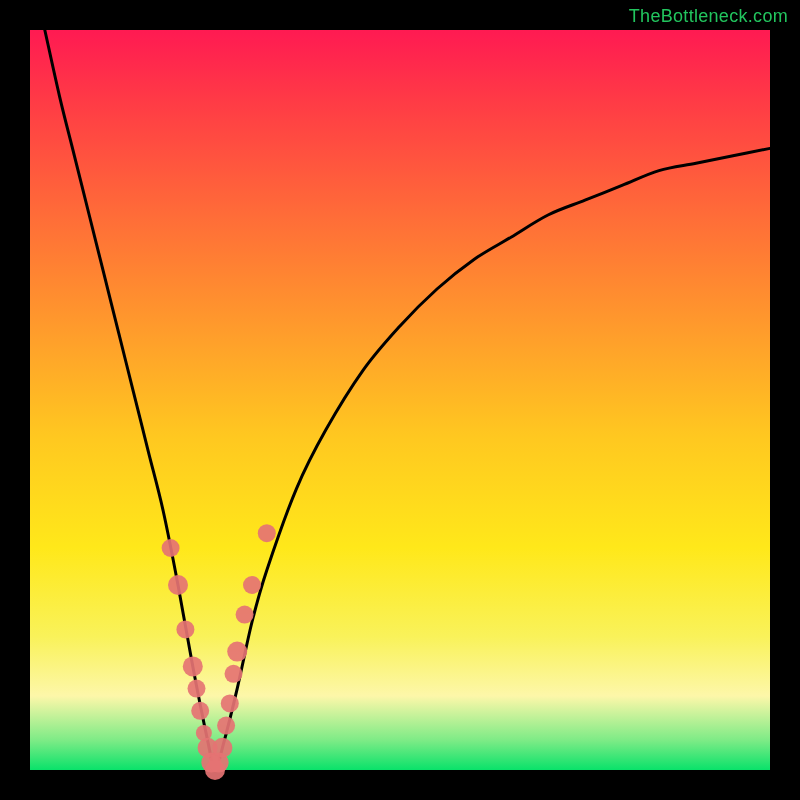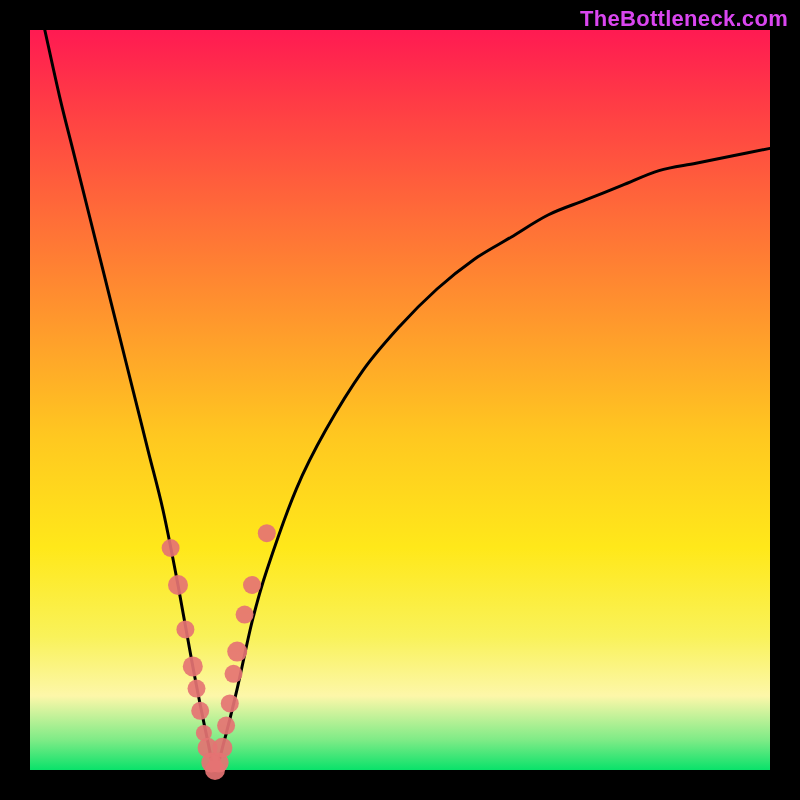--- a/index.html
+++ b/index.html
@@ -34,23 +34,23 @@
       #f9f25a 82%,
       #fdf7a9 90%,
       #7deb86 96%,
       #09e26a 100%
     );
   }
   .watermark {
     position: absolute;
     top: 6px;
     right: 12px;
-    color: #d946ef;
-    font-size: 22px;
-    font-weight: 700;
+    color: #22c55e;
+    font-size: 18px;
+    font-weight: 400;
     letter-spacing: 0.3px;
     user-select: none;
   }
   svg.curve {
     position: absolute;
     left: 0;
     top: 0;
     width: 740px;
     height: 740px;
     overflow: visible;

